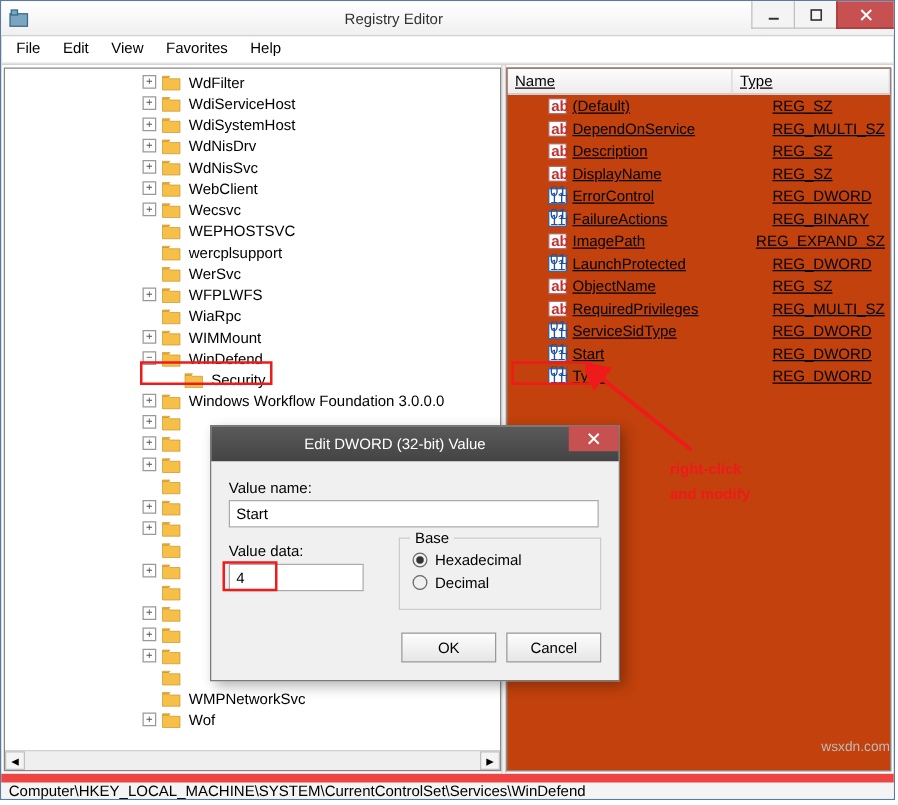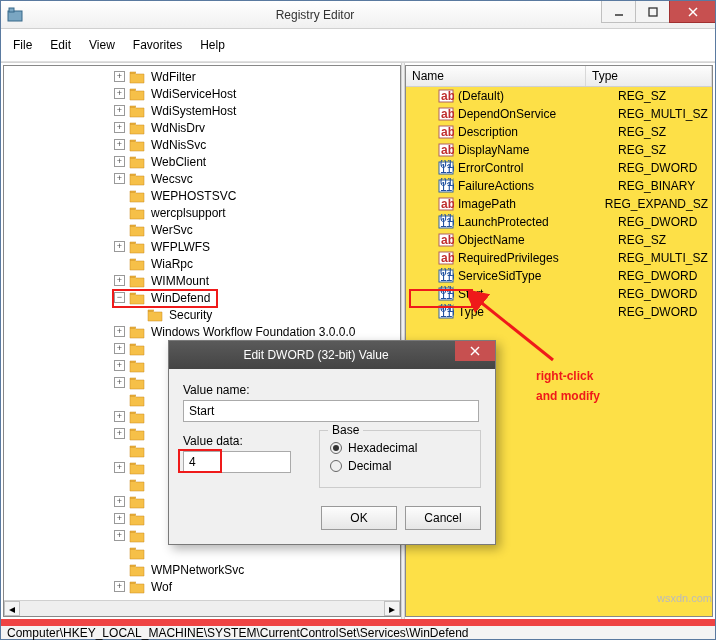--- a/index.html
+++ b/index.html
@@ -7,36 +7,36 @@
 
 .window { width: 716px; height: 640px; border: 1px solid #5a7aa0; background: #fff; display: flex; flex-direction: column; }
 .titlebar { height: 28px; background: linear-gradient(#fff,#f0f0f0); display: flex; align-items: center; border-bottom: 1px solid #d0d0d0; }
 .titlebar .app-icon { width: 16px; height: 16px; margin: 0 6px; }
 .titlebar .title { flex: 1; text-align: center; color: #333; }
 .win-btns { display: flex; height: 100%; }
 .win-btn { width: 34px; height: 22px; border: 1px solid #c0c0c0; border-top: none; border-right: none; display: flex; align-items: center; justify-content: center; background: #f4f4f4; }
 .win-btn.close { background: #c75050; color: #fff; width: 46px; border-color:#a03030; }
 .win-btn svg { display:block; }
 
-.menubar { height: 22px; display: flex; align-items: center; padding: 16px 4px; gap: 2px; border-bottom: 1px solid #e0e0e0; }
+.menubar { height: 22px; display: flex; align-items: flex-start; padding: 0 4px; gap: 2px; border-bottom: 1px solid #e0e0e0; }
 .menubar span { padding: 2px 8px; }
 
 .content { flex: 1; display: flex; border-top: 1px solid #d4d4d4; position: relative; min-height: 0; }
 .splitter { width: 4px; background: #f0f0f0; cursor: col-resize; border-left:1px solid #d0d0d0; border-right:1px solid #d0d0d0; }
 
 .tree-pane { width: 398px; border: 1px solid #888; margin: 2px 0 2px 2px; overflow: auto; background:#fff; position:relative; }
 .tree { padding: 2px 0 2px 110px; }
 .tree-row { display: flex; align-items: center; height: 17px; position: relative; white-space: nowrap; }
 .tree-row .exp { width: 11px; height: 11px; border: 1px solid #999; display: inline-flex; align-items: center; justify-content: center; font-size: 9px; line-height: 1; color:#555; margin-right: 4px; background:#fff; }
 .tree-row .noexp { width: 11px; margin-right:4px; }
 .folder-icon { width: 16px; height: 14px; margin-right: 4px; }
 .tree-row.indent-1 { padding-left: 18px; }
 .tree-row .label { padding: 0 2px; }
 
-.list-pane { flex: 1; border: 1px solid #888; margin: 2px 2px 2px 0; overflow: auto; background:#fde047; }
+.list-pane { flex: 1; border: 1px solid #888; margin: 2px 2px 2px 0; overflow: auto; background:#c2410c;text-decoration:underline; }
 .list-header { display: flex; border-bottom: 1px solid #d0d0d0; background: linear-gradient(#fdfdfd,#ececec); position: sticky; top:0; }
 .list-header .col { padding: 3px 6px; border-right: 1px solid #d8d8d8; }
 .col-name { width: 180px; }
 .col-type { flex: 1; }
 .list-row { display: flex; align-items: center; height: 18px; padding-left: 28px; }
 .list-row .cell { padding: 1px 4px; display:flex; align-items:center; }
 .list-row .cell.name { width: 180px; }
 .list-row .cell.type { flex:1; }
 .reg-icon { width:16px; height:16px; margin-right:4px; flex-shrink:0; }
 

